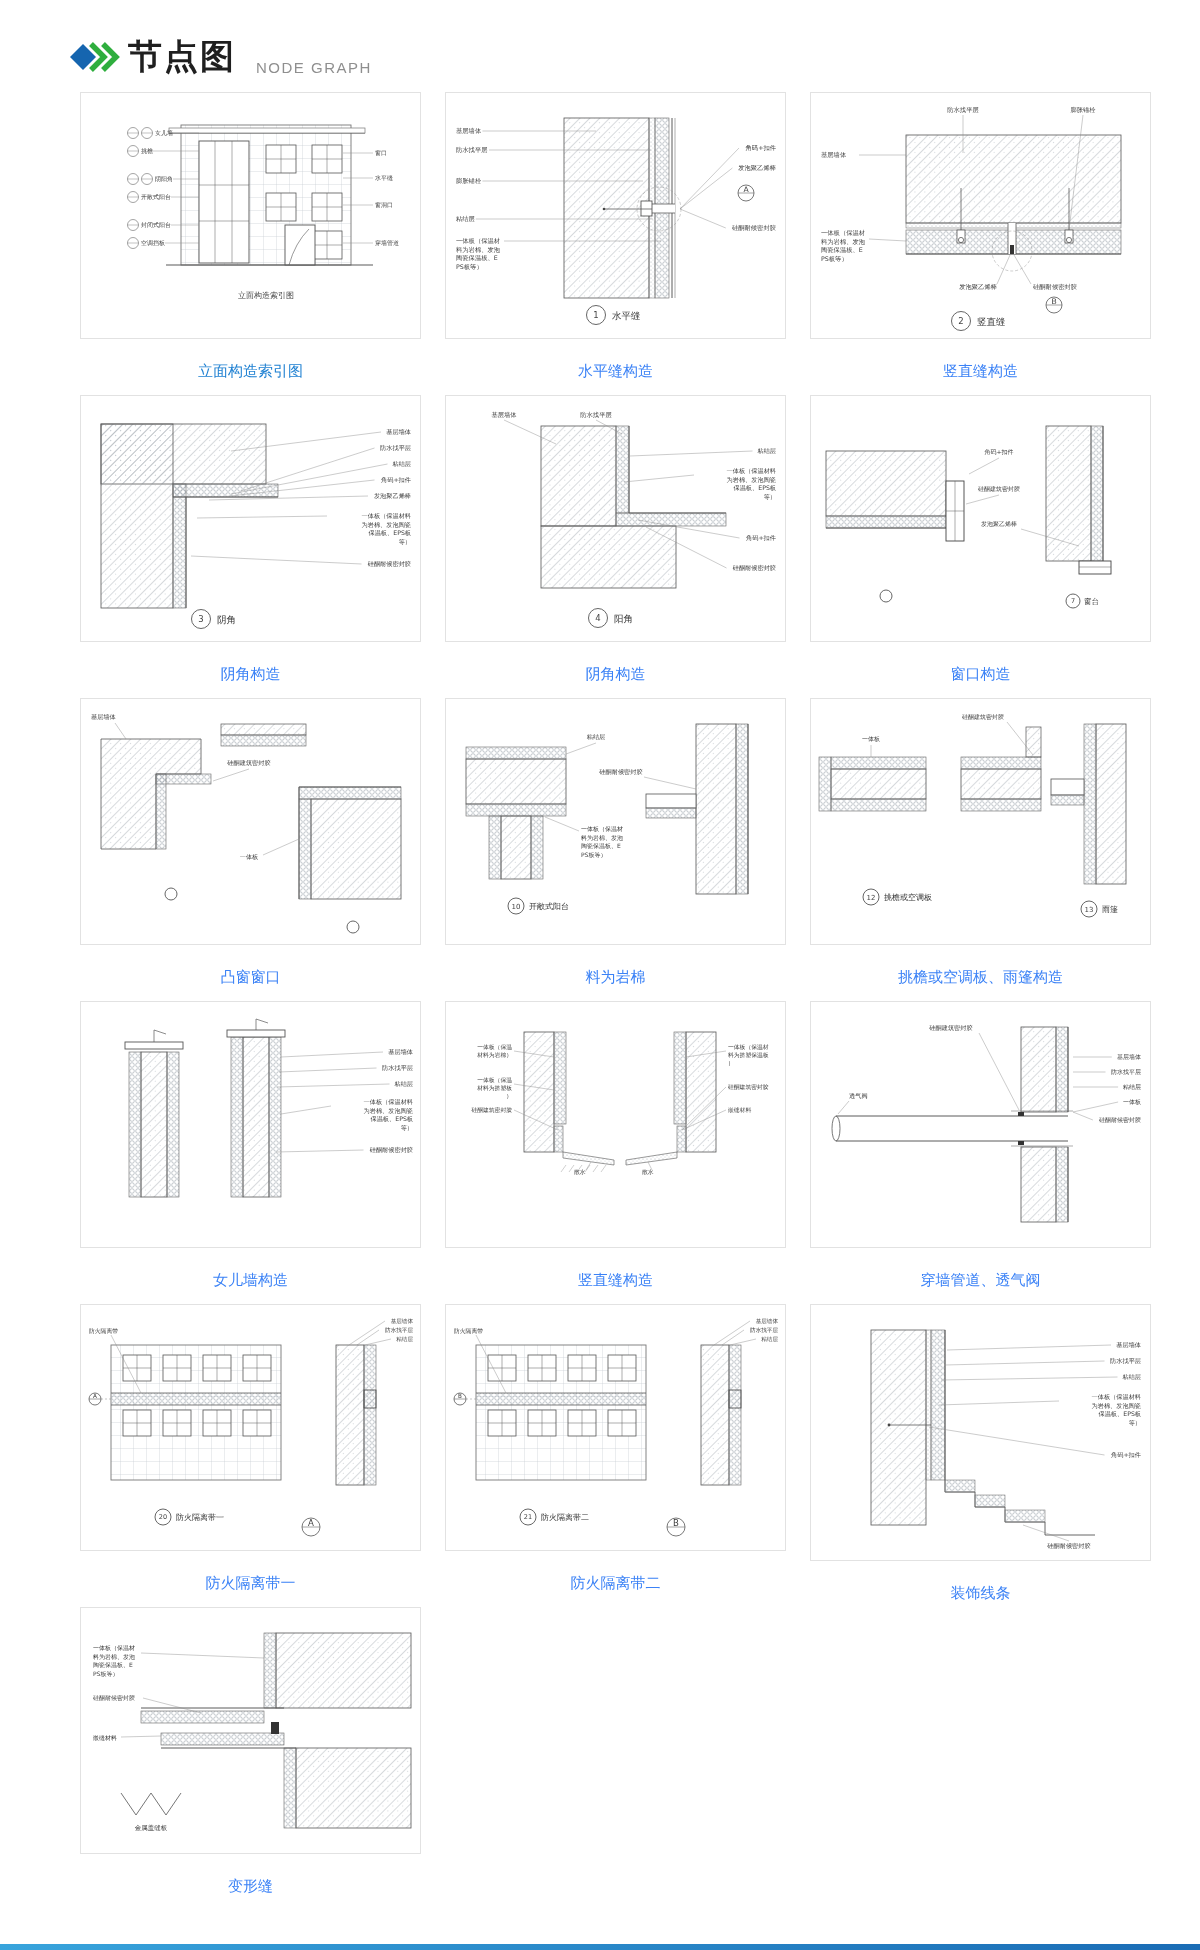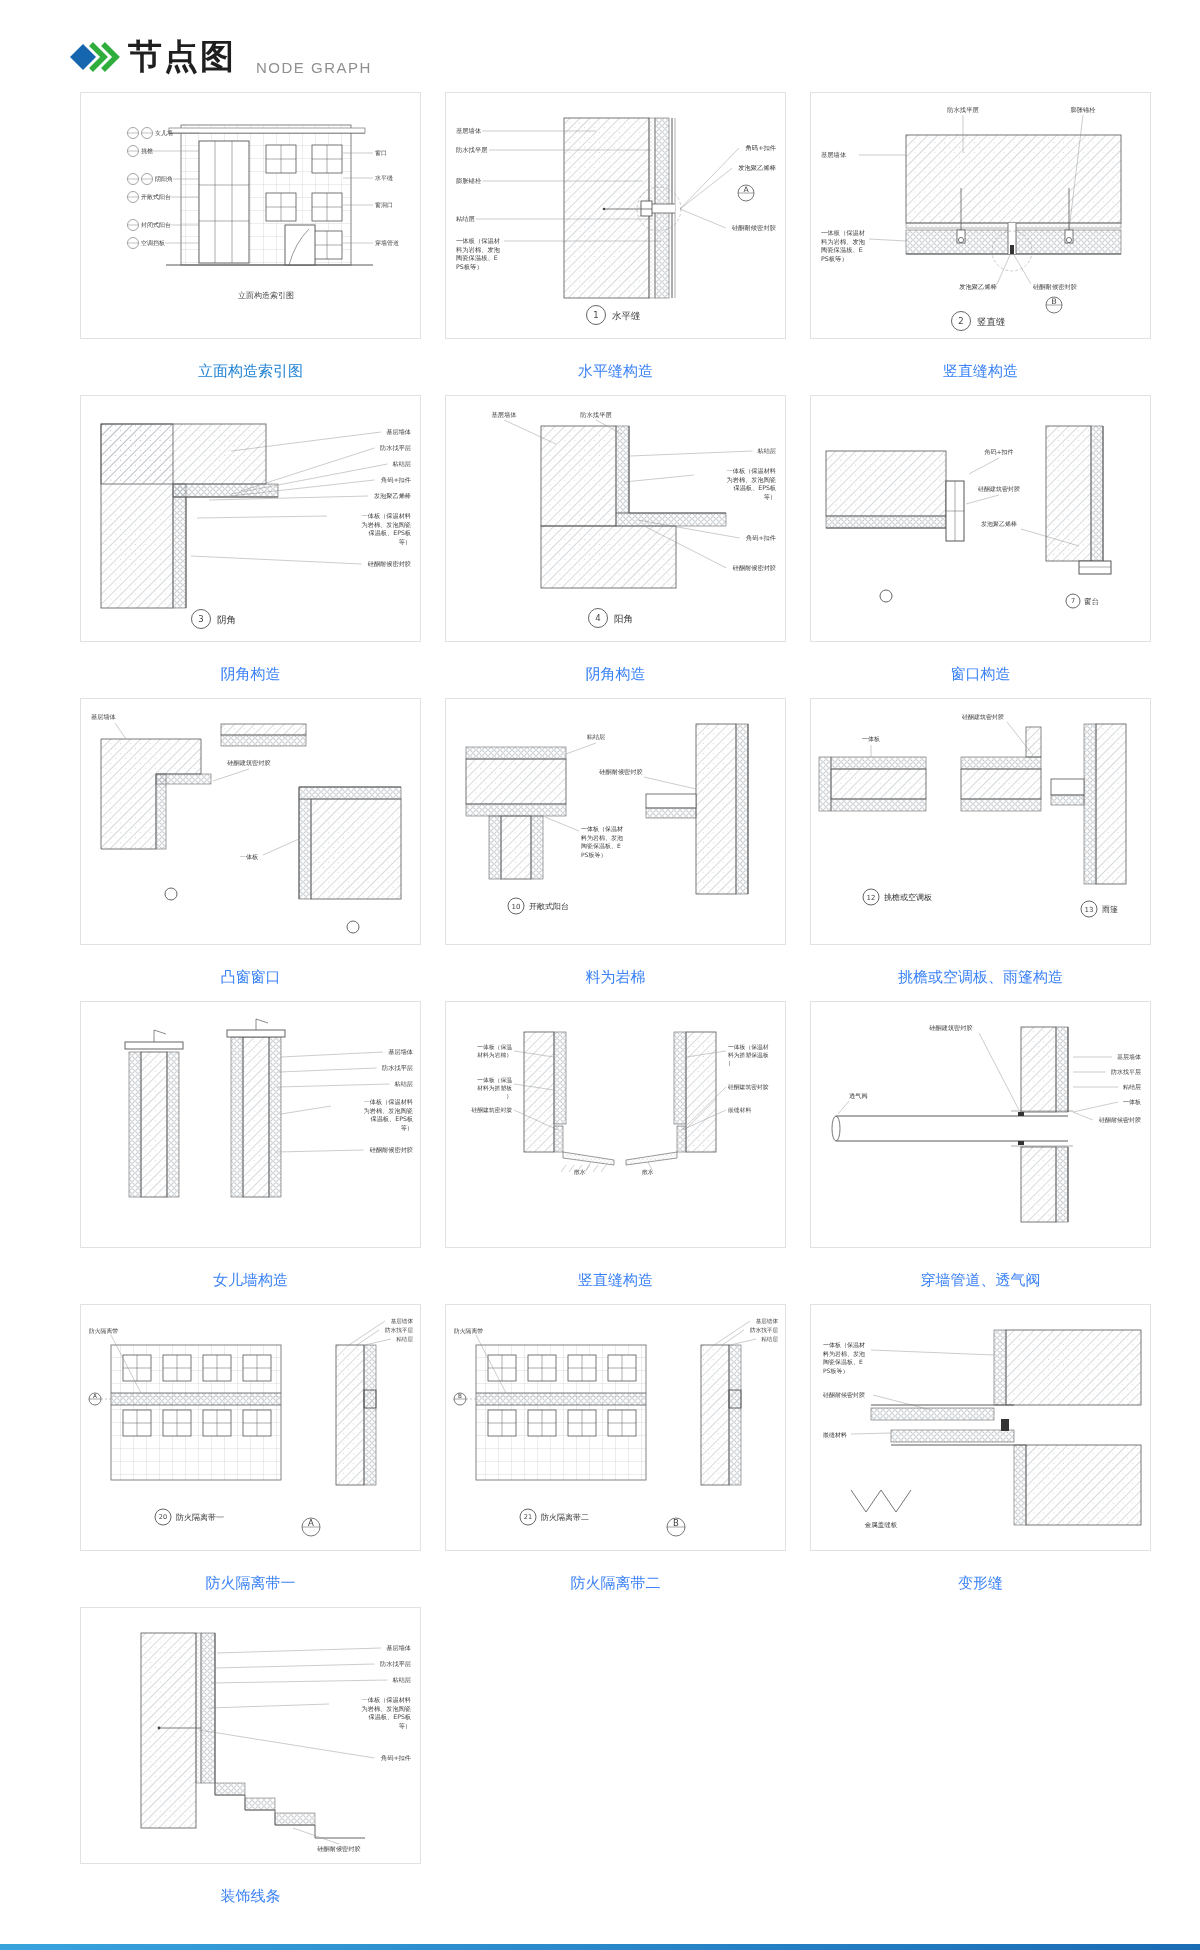--- a/index.html
+++ b/index.html
@@ -634,48 +634,20 @@
           <text x="95" y="215" font-size="8" fill="#333" text-anchor="start">防火隔离带二</text>
           <circle cx="230" cy="222" r="9" fill="none" stroke="#555" stroke-width="0.8"></circle>
           <line x1="221" y1="222" x2="239" y2="222" stroke="#5a5a5a" stroke-width="0.55"></line>
           <text x="230" y="220.5" font-size="8.549999999999999" fill="#3c3c3c" text-anchor="middle">B</text>
         </svg>
       </div>
     <div class="cap">防火隔离带二</div>
   </div>
 
   <div class="cell">
-    <div class="card">
-        <svg viewBox="0 0 339 245" width="339" height="245">
-          <rect x="195" y="25" width="135" height="75" fill="url(#ph)" stroke="#555" stroke-width="0.8"></rect>
-          <rect x="183" y="25" width="12" height="75" fill="url(#pc)" stroke="#666" stroke-width="0.6"></rect>
-          <rect x="215" y="140" width="115" height="80" fill="url(#ph)" stroke="#555" stroke-width="0.8"></rect>
-          <rect x="203" y="140" width="12" height="80" fill="url(#pc)" stroke="#666" stroke-width="0.6"></rect>
-          <rect x="60" y="103" width="123" height="12" fill="url(#pc)" stroke="#666" stroke-width="0.6"></rect>
-          <rect x="80" y="125" width="123" height="12" fill="url(#pc)" stroke="#666" stroke-width="0.6"></rect>
-          <line x1="60" y1="100" x2="203" y2="100" stroke="#5a5a5a" stroke-width="1"></line>
-          <line x1="80" y1="140" x2="215" y2="140" stroke="#5a5a5a" stroke-width="1"></line>
-          <rect x="190" y="114" width="8" height="12" fill="#333" stroke="none" stroke-width="0.7"></rect>
-          <text x="12" y="42" font-size="6" fill="#3c3c3c" text-anchor="start">一体板（保温材</text>
-          <text x="12" y="50.5" font-size="6" fill="#3c3c3c" text-anchor="start">料为岩棉、发泡</text>
-          <text x="12" y="59" font-size="6" fill="#3c3c3c" text-anchor="start">陶瓷保温板、E</text>
-          <text x="12" y="67.5" font-size="6" fill="#3c3c3c" text-anchor="start">PS板等）</text>
-          <line x1="60" y1="45" x2="183" y2="50" stroke="#8d8d8d" stroke-width="0.45"></line>
-          <text x="12" y="92" font-size="6" fill="#3c3c3c" text-anchor="start">硅酮耐候密封胶</text>
-          <line x1="62" y1="90" x2="120" y2="105" stroke="#8d8d8d" stroke-width="0.45"></line>
-          <text x="12" y="132" font-size="6" fill="#3c3c3c" text-anchor="start">嵌缝材料</text>
-          <line x1="40" y1="129" x2="80" y2="128" stroke="#8d8d8d" stroke-width="0.45"></line>
-          <polyline points="40,185 55,207 70,185 85,207 100,185" fill="none" stroke="#666" stroke-width="0.9"></polyline>
-          <text x="70" y="222" font-size="6.5" fill="#3c3c3c" text-anchor="middle">金属盖缝板</text>
-        </svg>
-      </div>
-    <div class="cap">变形缝</div>
-  </div>
-
-  <div class="cell">
     <div class="card tall">
         <svg viewBox="0 0 339 255" width="339" height="255">
           <rect x="60" y="25" width="55" height="195" fill="url(#ph)" stroke="#555" stroke-width="0.8"></rect>
           <rect x="115" y="25" width="5" height="150" fill="url(#ps)" stroke="#666" stroke-width="0.5"></rect>
           <rect x="120" y="25" width="14" height="150" fill="url(#pc)" stroke="#666" stroke-width="0.6"></rect>
           <line x1="134" y1="25" x2="134" y2="175" stroke="#5a5a5a" stroke-width="1"></line>
           <path d="M134,175 L134,187 H164 V202 H194 V217 H234 V230 H284" fill="none" stroke="#555" stroke-width="0.9"></path>
           <rect x="134" y="175" width="30" height="12" fill="url(#pc)" stroke="#666" stroke-width="0.5"></rect>
           <rect x="164" y="190" width="30" height="12" fill="url(#pc)" stroke="#666" stroke-width="0.5"></rect>
           <rect x="194" y="205" width="40" height="12" fill="url(#pc)" stroke="#666" stroke-width="0.5"></rect>
@@ -693,20 +665,48 @@
           <text x="330" y="119.5" font-size="6.2" fill="#3c3c3c" text-anchor="end">等）</text>
           <line x1="248" y1="96" x2="128" y2="100" stroke="#8d8d8d" stroke-width="0.45"></line>
           <text x="330" y="152" font-size="6.2" fill="#3c3c3c" text-anchor="end">角码+扣件</text>
           <line x1="293.5" y1="150" x2="118" y2="122" stroke="#8d8d8d" stroke-width="0.45"></line>
           <text x="258" y="243" font-size="6.2" fill="#3c3c3c" text-anchor="middle">硅酮耐候密封胶</text>
           <line x1="258" y1="236" x2="212" y2="220" stroke="#8d8d8d" stroke-width="0.45"></line>
         </svg>
       </div>
     <div class="cap">装饰线条</div>
   </div>
+
+  <div class="cell">
+    <div class="card">
+        <svg viewBox="0 0 339 245" width="339" height="245">
+          <rect x="195" y="25" width="135" height="75" fill="url(#ph)" stroke="#555" stroke-width="0.8"></rect>
+          <rect x="183" y="25" width="12" height="75" fill="url(#pc)" stroke="#666" stroke-width="0.6"></rect>
+          <rect x="215" y="140" width="115" height="80" fill="url(#ph)" stroke="#555" stroke-width="0.8"></rect>
+          <rect x="203" y="140" width="12" height="80" fill="url(#pc)" stroke="#666" stroke-width="0.6"></rect>
+          <rect x="60" y="103" width="123" height="12" fill="url(#pc)" stroke="#666" stroke-width="0.6"></rect>
+          <rect x="80" y="125" width="123" height="12" fill="url(#pc)" stroke="#666" stroke-width="0.6"></rect>
+          <line x1="60" y1="100" x2="203" y2="100" stroke="#5a5a5a" stroke-width="1"></line>
+          <line x1="80" y1="140" x2="215" y2="140" stroke="#5a5a5a" stroke-width="1"></line>
+          <rect x="190" y="114" width="8" height="12" fill="#333" stroke="none" stroke-width="0.7"></rect>
+          <text x="12" y="42" font-size="6" fill="#3c3c3c" text-anchor="start">一体板（保温材</text>
+          <text x="12" y="50.5" font-size="6" fill="#3c3c3c" text-anchor="start">料为岩棉、发泡</text>
+          <text x="12" y="59" font-size="6" fill="#3c3c3c" text-anchor="start">陶瓷保温板、E</text>
+          <text x="12" y="67.5" font-size="6" fill="#3c3c3c" text-anchor="start">PS板等）</text>
+          <line x1="60" y1="45" x2="183" y2="50" stroke="#8d8d8d" stroke-width="0.45"></line>
+          <text x="12" y="92" font-size="6" fill="#3c3c3c" text-anchor="start">硅酮耐候密封胶</text>
+          <line x1="62" y1="90" x2="120" y2="105" stroke="#8d8d8d" stroke-width="0.45"></line>
+          <text x="12" y="132" font-size="6" fill="#3c3c3c" text-anchor="start">嵌缝材料</text>
+          <line x1="40" y1="129" x2="80" y2="128" stroke="#8d8d8d" stroke-width="0.45"></line>
+          <polyline points="40,185 55,207 70,185 85,207 100,185" fill="none" stroke="#666" stroke-width="0.9"></polyline>
+          <text x="70" y="222" font-size="6.5" fill="#3c3c3c" text-anchor="middle">金属盖缝板</text>
+        </svg>
+      </div>
+    <div class="cap">变形缝</div>
+  </div>
 </div>
 
 
 
 <div class="bottombar"></div>
 
 
 
 
 </body></html>

